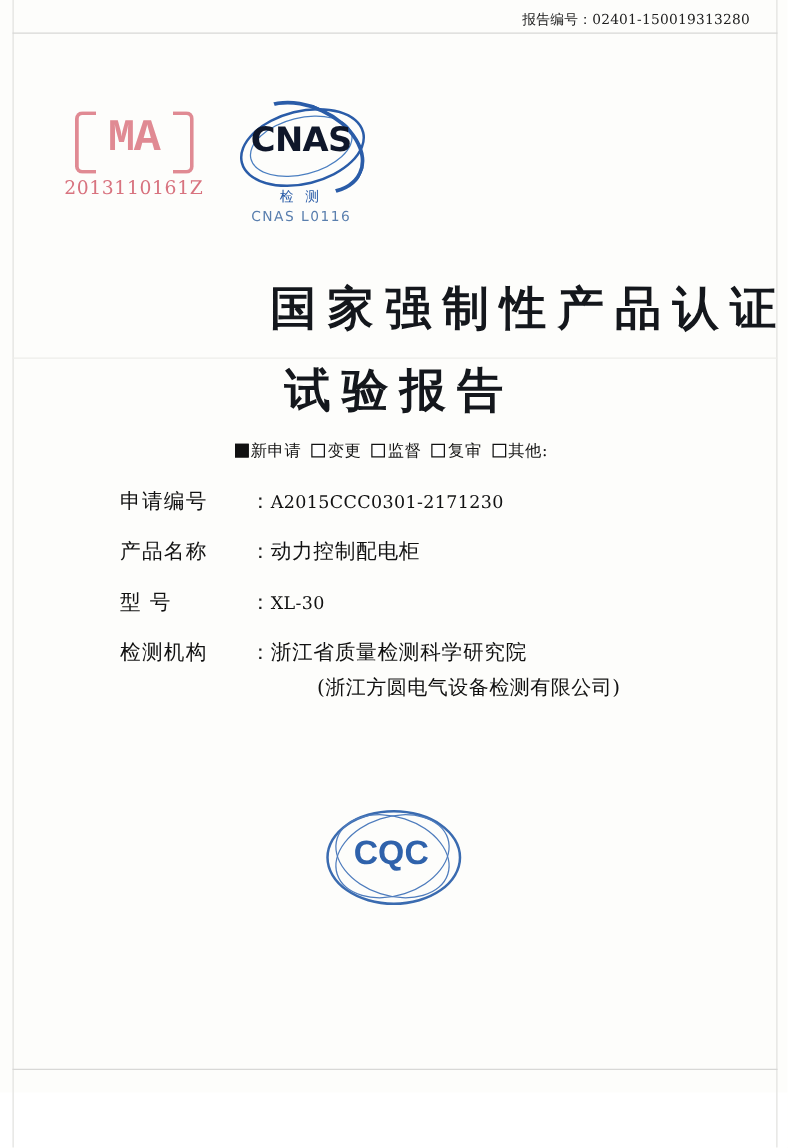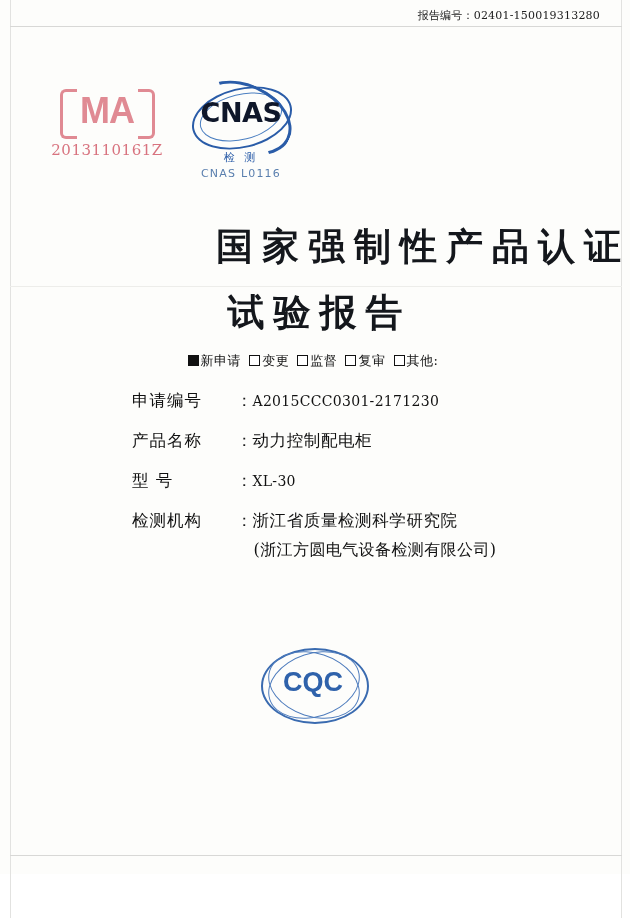--- a/index.html
+++ b/index.html
@@ -84,21 +84,21 @@
     width: 130px;
     text-align: center;
   }
   .cma-mark {
     position: relative;
     width: 95px;
     height: 46px;
     margin: 0 auto;
   }
   .cma-text {
-    font-family: Liberation Sans, sans-serif;
+    font-family: Liberation Mono, monospace;
     font-weight: bold;
     font-size: 36px;
     color: #e08a93;
     letter-spacing: -1px;
     line-height: 46px;
     position: relative;
     z-index: 2;
     margin-top: 35px;
   }
   .cma-bracket-l, .cma-bracket-r {
@@ -258,21 +258,20 @@
     margin-bottom: 22px;
   }
   .field-label {
     width: 104px;
     flex: 0 0 104px;
     font-family: "DejaVu Serif", "Liberation Serif", serif;
     font-size: 16.5px;
     letter-spacing: 1px;
     color: #111;
     white-space: nowrap;
-    margin-left: 36px;
   }
   .field-label.spaced {
     letter-spacing: 1px;
   }
   .field-colon {
     flex: 0 0 10px;
     text-align: left;
   }
   .field-value {
     flex: 1 1 auto;

